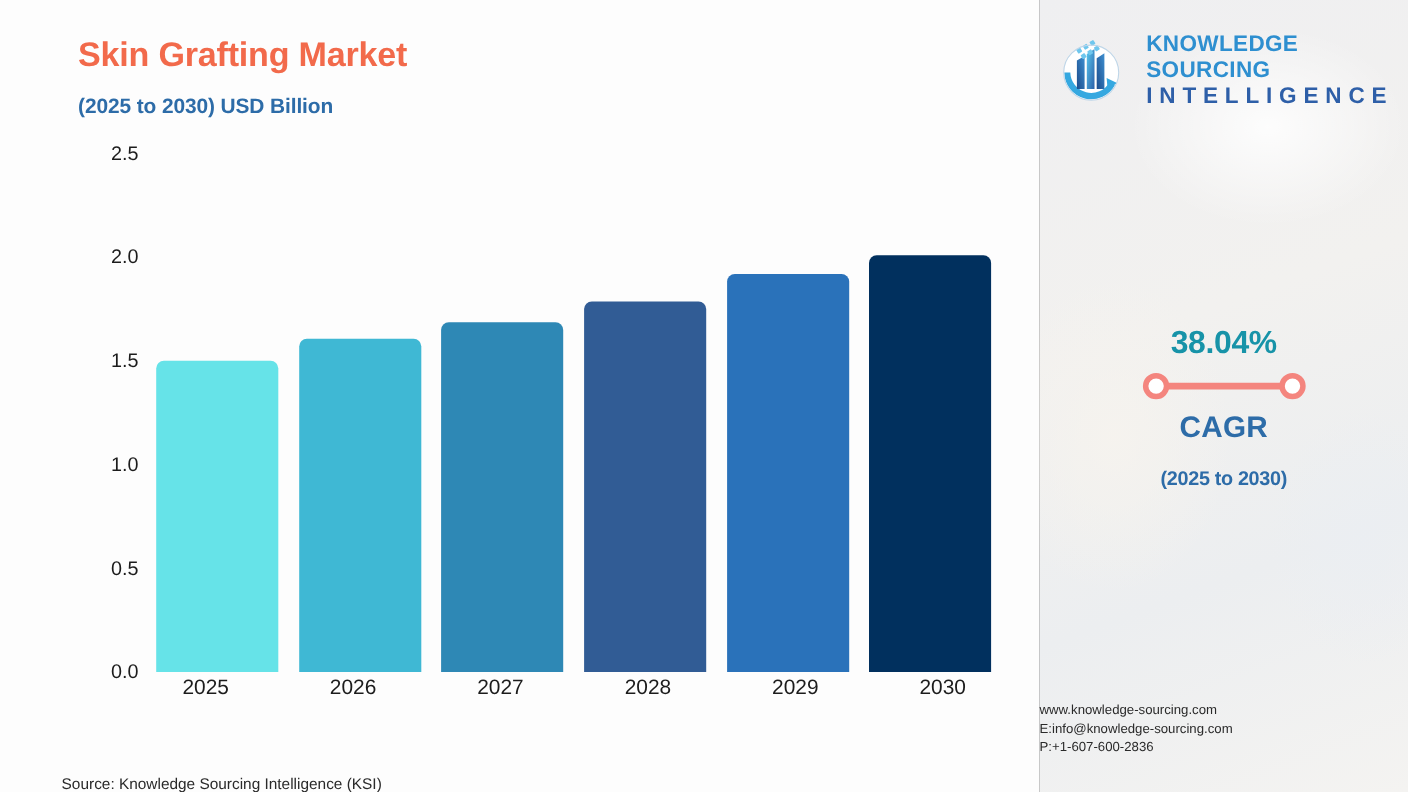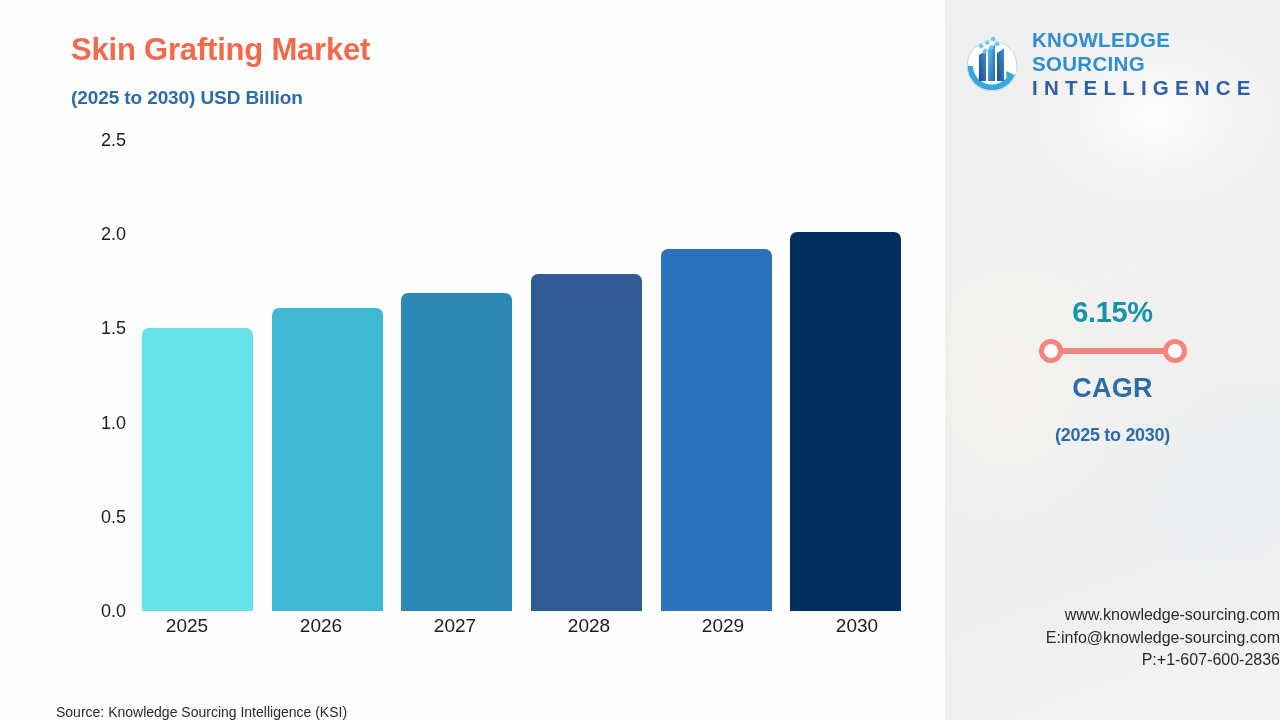--- a/index.html
+++ b/index.html
@@ -67,21 +67,21 @@
     background:
       radial-gradient(ellipse 180px 130px at 62% 16%, rgba(255,255,255,0.85), rgba(240,240,242,0) 70%),
       radial-gradient(ellipse 150px 200px at 20% 55%, rgba(246,243,238,0.9), rgba(240,240,242,0) 72%),
       radial-gradient(ellipse 120px 160px at 88% 68%, rgba(235,238,242,0.95), rgba(240,240,242,0) 72%),
       linear-gradient(160deg, #efeff1 0%, #f2f1ef 40%, #eceef0 70%, #f4f3f1 100%);
   }
 
   .logo-row {
     position: absolute; left: 14px; top: 28px;
     width: 310px; height: 72px;
-    display: flex; align-items: center; gap: 7px;
+    display: flex; align-items: center; gap: 17px;
   }
   .logo-mark { width: 66px; height: 66px; flex: 0 0 66px; }
   .logo-text { display: flex; flex-direction: column; justify-content: center; }
   .logo-line1 {
     font-size: 20.5px; font-weight: bold; color: #2E8FD0;
     letter-spacing: 0.3px; line-height: 1.18;
   }
   .logo-line2 {
     font-size: 20.5px; font-weight: bold; color: #2E5FA8;
     letter-spacing: 6.2px; line-height: 1.18;
@@ -90,22 +90,22 @@
   .cagr-block {
     position: absolute; left: 0; top: 296px; width: 335px;
     text-align: center;
   }
   .cagr-value { font-size: 29px; font-weight: bold; color: #1793A8; letter-spacing: -0.3px; }
   .cagr-connector { height: 44px; display: flex; align-items: center; justify-content: center; }
   .cagr-label { font-size: 27px; font-weight: bold; color: #2D6CA8; letter-spacing: 0.2px; }
   .cagr-period { font-size: 18px; font-weight: bold; color: #2D6CA8; margin-top: 21px; letter-spacing: -0.3px; }
 
   .contact-block {
-    position: absolute; left: 0; top: 604px; width: 335px;
-    text-align: right; font-size: 16px; color: #2a2a2a; line-height: 1.42;
+    position: absolute; left: 0; top: 637px; width: 335px;
+    text-align: left; font-size: 12px; color: #2a2a2a; line-height: 1.42;
   }
 </style>
 </head>
 <body>
 
 <div class="page">
 
   <div class="chart-panel">
 
     <div class="title-block">
@@ -191,21 +191,21 @@
           <circle cx="33" cy="35" r="25" fill="none" stroke="#BFD6E8" stroke-width="1"></circle>
         </svg>
       </span>
       <span class="logo-text">
         <span class="logo-line1">KNOWLEDGE SOURCING</span>
         <span class="logo-line2">INTELLIGENCE</span>
       </span>
     </div>
 
     <div class="cagr-block">
-      <div class="cagr-value">6.15%</div>
+      <div class="cagr-value">38.04%</div>
       <div class="cagr-connector">
         <svg width="152" height="30" viewBox="0 0 152 30">
           <line x1="14" y1="15" x2="138" y2="15" stroke="#F4857E" stroke-width="6" stroke-linecap="round"></line>
           <circle cx="14" cy="15" r="9.5" fill="#ffffff" stroke="#F4857E" stroke-width="5"></circle>
           <circle cx="138" cy="15" r="9.5" fill="#ffffff" stroke="#F4857E" stroke-width="5"></circle>
         </svg>
       </div>
       <div class="cagr-label">CAGR</div>
       <div class="cagr-period">(2025 to 2030)</div>
     </div>

